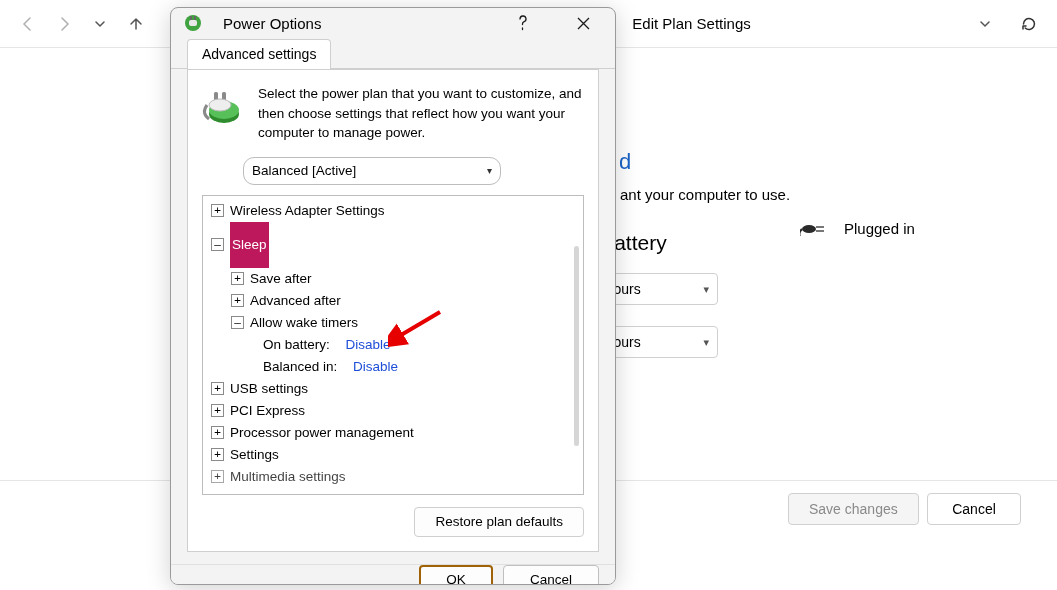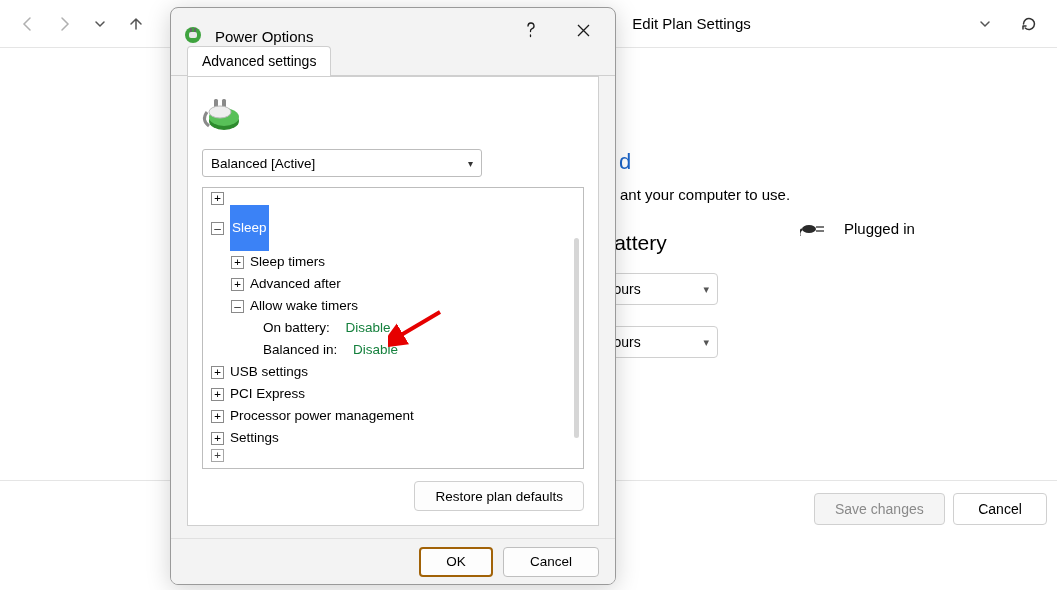--- a/index.html
+++ b/index.html
@@ -13,48 +13,48 @@
   .spacer-flex{flex:1;}
   .bg-crumb{ font-size:15px; margin-left:14px; }
   .bg-caret{ color:#555; font-size:13px; }
   .bg-body{ padding: 40px 0 0 0; position:relative; }
   .bg-label1{ position:absolute; left:620px; top:138px; font-size:15px;}
   .bg-head-batt{ position:absolute; left:585px; top:183px; font-size:21px;}
   .bg-head-plug{ position:absolute; left:800px; top:172px; font-size:15px; display:flex; align-items:center; gap:16px;}
   .plug-icon{width:28px;height:16px;}
   .bg-sel{ position:absolute; width:135px; height:32px; border:1px solid #d0d0d0; border-radius:4px; background:#fff; display:flex; align-items:center; justify-content:space-between; padding:0 8px 0 10px; font-size:14px;}
   .bg-sel .chev{ color:#555; font-size:11px;}
-  .bg-btn{ position:absolute; height:32px; padding:0 20px; border:1px solid #d0d0d0; border-radius:4px; background:#fff; display:flex; align-items:center; justify-content:center; font-size:14px;margin-left:26px;}
+  .bg-btn{ position:absolute; height:32px; padding:0 20px; border:1px solid #d0d0d0; border-radius:4px; background:#fff; display:flex; align-items:center; justify-content:center; font-size:14px;}
   .bg-btn.disabled{ color:#8a8a8a; background:#f5f5f5;}
   .bg-hr{ position:absolute; left:0; right:0; top:432px; height:1px; background:#e5e5e5;}
   
   .bg-blue-peek{ position:absolute; left:619px; top:101px; color:#1a63c7; font-size:22px;}
 
   
   .dlg{ position:absolute; left:170px; top:7px; width:446px; height:578px; background:#f3f3f3; border:1px solid #9a9a9a; border-radius:8px; box-shadow:0 4px 24px rgba(0,0,0,.18); overflow:hidden; display:flex; flex-direction:column;}
-  .dlg-title{ height:42px; display:flex; align-items:flex-end; padding:0 12px; gap:12px;}
+  .dlg-title{ height:42px; display:flex; align-items:center; padding:0 12px; gap:20px;}
   .dlg-title .ttl{ font-size:15px; }
   .dlg-title .title-spacer{flex:1;}
   .dlg-title .winbtn{ width:40px; height:30px; display:flex; align-items:center; justify-content:center; color:#1b1b1b;}
   .dlg-tabs{ display:flex; position:relative; border-bottom:1px solid #cfcfcf;}
   .dlg-tab{ padding:6px 14px 7px 14px; font-size:14px; border:1px solid #cfcfcf; border-bottom:none; background:#ffffff; border-top-left-radius:4px; border-top-right-radius:4px; margin-left:16px; position:relative; top:1px; z-index:2;}
   .dlg-body{ flex:1; background:#ffffff; margin:0 16px 12px 16px; border:1px solid #cfcfcf; display:flex; flex-direction:column; padding:14px 14px 14px 14px;}
   .intro{ display:flex; gap:12px; margin-bottom:14px; align-items:flex-start;}
   .intro-icon{width:44px;height:44px; flex:none;}
   .intro-text{ font-size:13.5px; line-height:1.45;}
-  .plan-sel{ height:28px; width:280px; border:1px solid #bdbdbd; background:#fff; border-radius:3px; display:flex; align-items:center; justify-content:space-between; padding:0 8px; font-size:13.5px; margin-bottom:10px;}
+  .plan-sel{ height:28px; width:258px; border:1px solid #bdbdbd; background:#fff; border-radius:11px; display:flex; align-items:center; justify-content:space-between; padding:0 8px; font-size:13.5px; margin-bottom:10px;margin-left:41px;}
   .plan-sel .chev{ font-size:10px; color:#333;}
   .tree-wrap{ flex:1; border:1px solid #bdbdbd; background:#fff; overflow:hidden; position:relative;}
   .tree{ padding:4px 0 6px 0; font-size:13.5px; line-height:22px;}
   .tree-row{ display:flex; align-items:center; gap:6px; white-space:nowrap;}
   .lvl0{ padding-left:8px;} .lvl1{ padding-left:28px;} .lvl2{ padding-left:60px;}
   .boxbtn{ width:13px; height:13px; border:1px solid #8a8a8a; background:#fff; display:flex; align-items:center; justify-content:center; font-size:11px; line-height:1; color:#000; font-family:Consolas, monospace;}
   .nodetext{ }
-  .sel-node{ background:#3b82f6; color:#fff; padding:12px 2px;}
-  .valblue{ color:#15803d;text-align:center;}
+  .sel-node{ background:#be185d; color:#fff; padding:12px 2px;}
+  .valblue{ color:#1d4ed8;text-align:center;}
   .labelcolon{ }
   .tree-scroll{ position:absolute; right:4px; top:50px; width:5px; height:200px; background:#d6d6d6; border-radius:3px;}
   .restore{ align-self:flex-end; margin-top:12px; height:30px; padding:0 20px; border:1px solid #cfcfcf; border-radius:4px; background:#fdfdfd; font-size:13.5px;}
   .dlg-footer{ height:52px; display:flex; align-items:center; justify-content:flex-end; gap:10px; padding:0 16px; background:#f3f3f3; border-top:1px solid #e0e0e0;}
   .dlg-btn{ width:96px; height:30px; border:1px solid #bfbfbf; border-radius:4px; background:#fdfdfd; font-size:13.5px; display:flex; align-items:center; justify-content:center;}
   .dlg-btn.primary{ border:2px solid #a16207; width:74px;}
 
   
   .arrow{ position:absolute; left:388px; top:308px; pointer-events:none;}
 </style>
@@ -172,39 +172,41 @@
   <div class="dlg-body">
     <div class="intro">
       <svg class="intro-icon" viewBox="0 0 44 44">
         <ellipse cx="22" cy="30" rx="15" ry="9" fill="#2e8b2e"></ellipse>
         <ellipse cx="22" cy="26" rx="15" ry="9" fill="#58c058"></ellipse>
         <rect x="12" y="8" width="4" height="10" rx="1.5" fill="#8a8a8a"></rect>
         <rect x="20" y="8" width="4" height="10" rx="1.5" fill="#8a8a8a"></rect>
         <ellipse cx="18" cy="21" rx="11" ry="6" fill="#eee" stroke="#bbb"></ellipse>
         <path d="M5 21 q-6 8 2 14" stroke="#8a8a8a" stroke-width="3" fill="none"></path>
       </svg>
+      <div class="intro-text">Select the power plan that you want to customize, and then choose settings that reflect how you want your computer to manage power.</div>
     </div>
 
     <div class="plan-sel">
       <span>Balanced [Active]</span>
       <span class="chev">▾</span>
     </div>
 
     <div class="tree-wrap">
       <div class="tree">
         <div class="tree-row lvl0">
           <span class="boxbtn">+</span>
+          <span class="nodetext">Wireless Adapter Settings</span>
         </div>
         <div class="tree-row lvl0">
           <span class="boxbtn">–</span>
           <span class="nodetext sel-node">Sleep</span>
         </div>
         <div class="tree-row lvl1">
           <span class="boxbtn">+</span>
-          <span class="nodetext">Sleep timers</span>
+          <span class="nodetext">Save after</span>
         </div>
         <div class="tree-row lvl1">
           <span class="boxbtn">+</span>
           <span class="nodetext">Advanced after</span>
         </div>
         <div class="tree-row lvl1">
           <span class="boxbtn">–</span>
           <span class="nodetext">Allow wake timers</span>
         </div>
         <div class="tree-row lvl2">
@@ -226,20 +228,21 @@
         <div class="tree-row lvl0">
           <span class="boxbtn">+</span>
           <span class="nodetext">Processor power management</span>
         </div>
         <div class="tree-row lvl0">
           <span class="boxbtn">+</span>
           <span class="nodetext">Settings</span>
         </div>
         <div class="tree-row lvl0" style="opacity:.75;">
           <span class="boxbtn">+</span>
+          <span class="nodetext">Multimedia settings</span>
         </div>
       </div>
       <div class="tree-scroll"></div>
     </div>
 
     <button class="restore">
       <span>Restore plan defaults</span>
     </button>
   </div>
 

